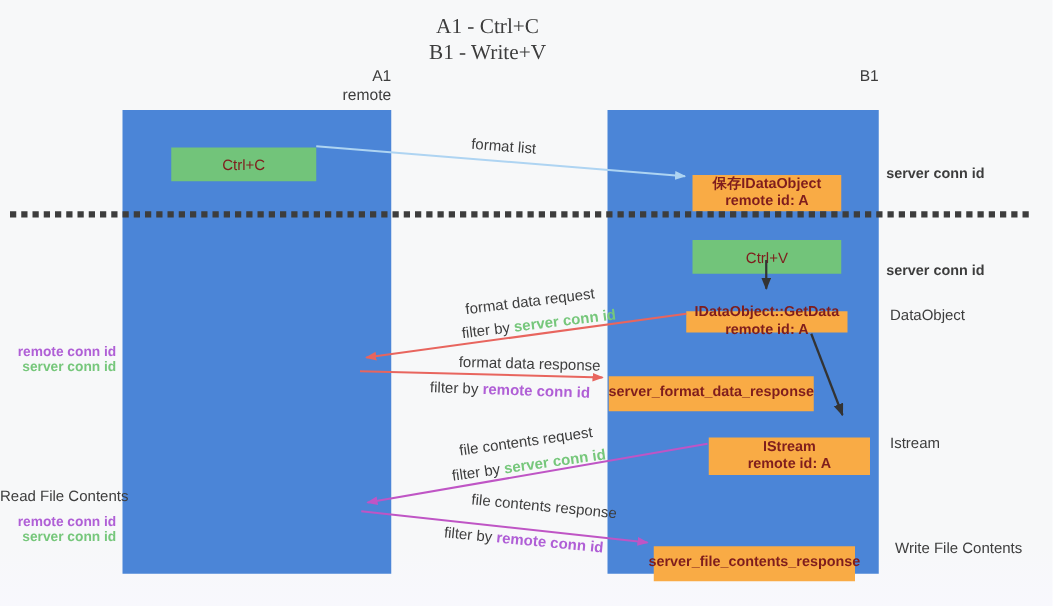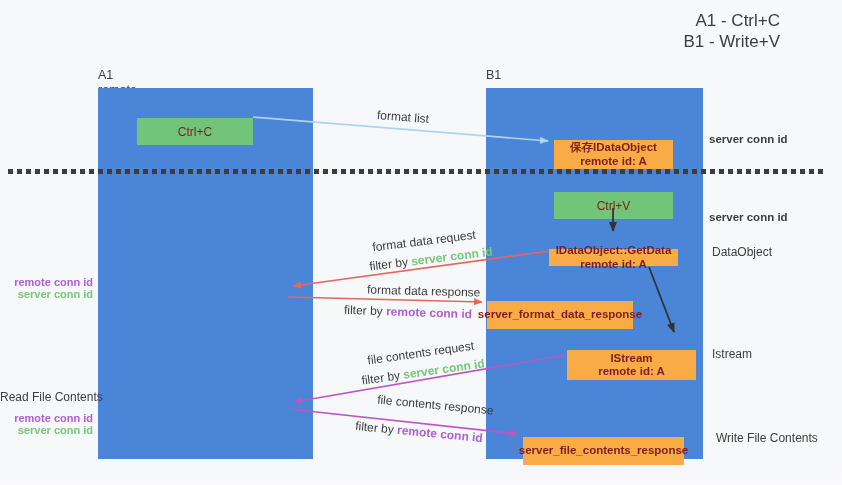--- a/index.html
+++ b/index.html
@@ -6,25 +6,25 @@
   body { font-family: "Liberation Sans", sans-serif; }
   #stage {
     position: relative;
     width: 842px; height: 485px;
     background: linear-gradient(180deg, #f7f8f9 0%, #f7f8f9 90%, #f8f8fd 100%);
     overflow: hidden;
     color: var(--text-dark);
   }
   .title {
     position: absolute; top: 10px; left: 0; width: 780px;
-    text-align: right; font-size: 17px; line-height: 21px; color: var(--text-dark);
+    text-align: center; font-size: 17px; line-height: 21px; color: var(--text-dark); font-family: Liberation Serif, serif;
   }
   .col-header {
-    position: absolute; top: 54px; text-align: left;
-    font-size: 12.5px; line-height: 14.5px; color: var(--text-dark); margin-top: 14px;
+    position: absolute; top: 54px; text-align: right;
+    font-size: 12.5px; line-height: 14.5px; color: var(--text-dark);
   }
   .lifeline {
     position: absolute; top: 88px; height: 371px;
     background: var(--lifeline-blue);
   }
   #lifeline-a1 { left: 98px;  width: 215px; }
   #lifeline-b1 { left: 486px; width: 217px; }
   .box {
     position: absolute; z-index: 2;
     display: flex; flex-direction: column; align-items: center; justify-content: center;
@@ -88,21 +88,21 @@
   <div class="box green fs12" style="left:554px;top:180px;width:119px;height:27px;">
     <div>Ctrl+V</div>
   </div>
 
   <div class="box orange fs115" style="left:549px;top:237px;width:129px;height:17px;">
     <div>IDataObject::GetData</div>
     <div>remote id: A</div>
   </div>
 
 
-  <div class="box orange fs115" style="left:487px;top:289px;width:146px;height:28px;">
+  <div class="box orange fs115" style="left:487px;top:289px;width:164px;height:28px;">
     <div>server_format_data_response</div>
   </div>
 
   <div class="box orange fs115" style="left:567px;top:338px;width:129px;height:30px;">
     <div>IStream</div>
     <div>remote id: A</div>
   </div>
 
 
   <div class="box orange fs115" style="left:523px;top:425px;width:161px;height:28px;">

